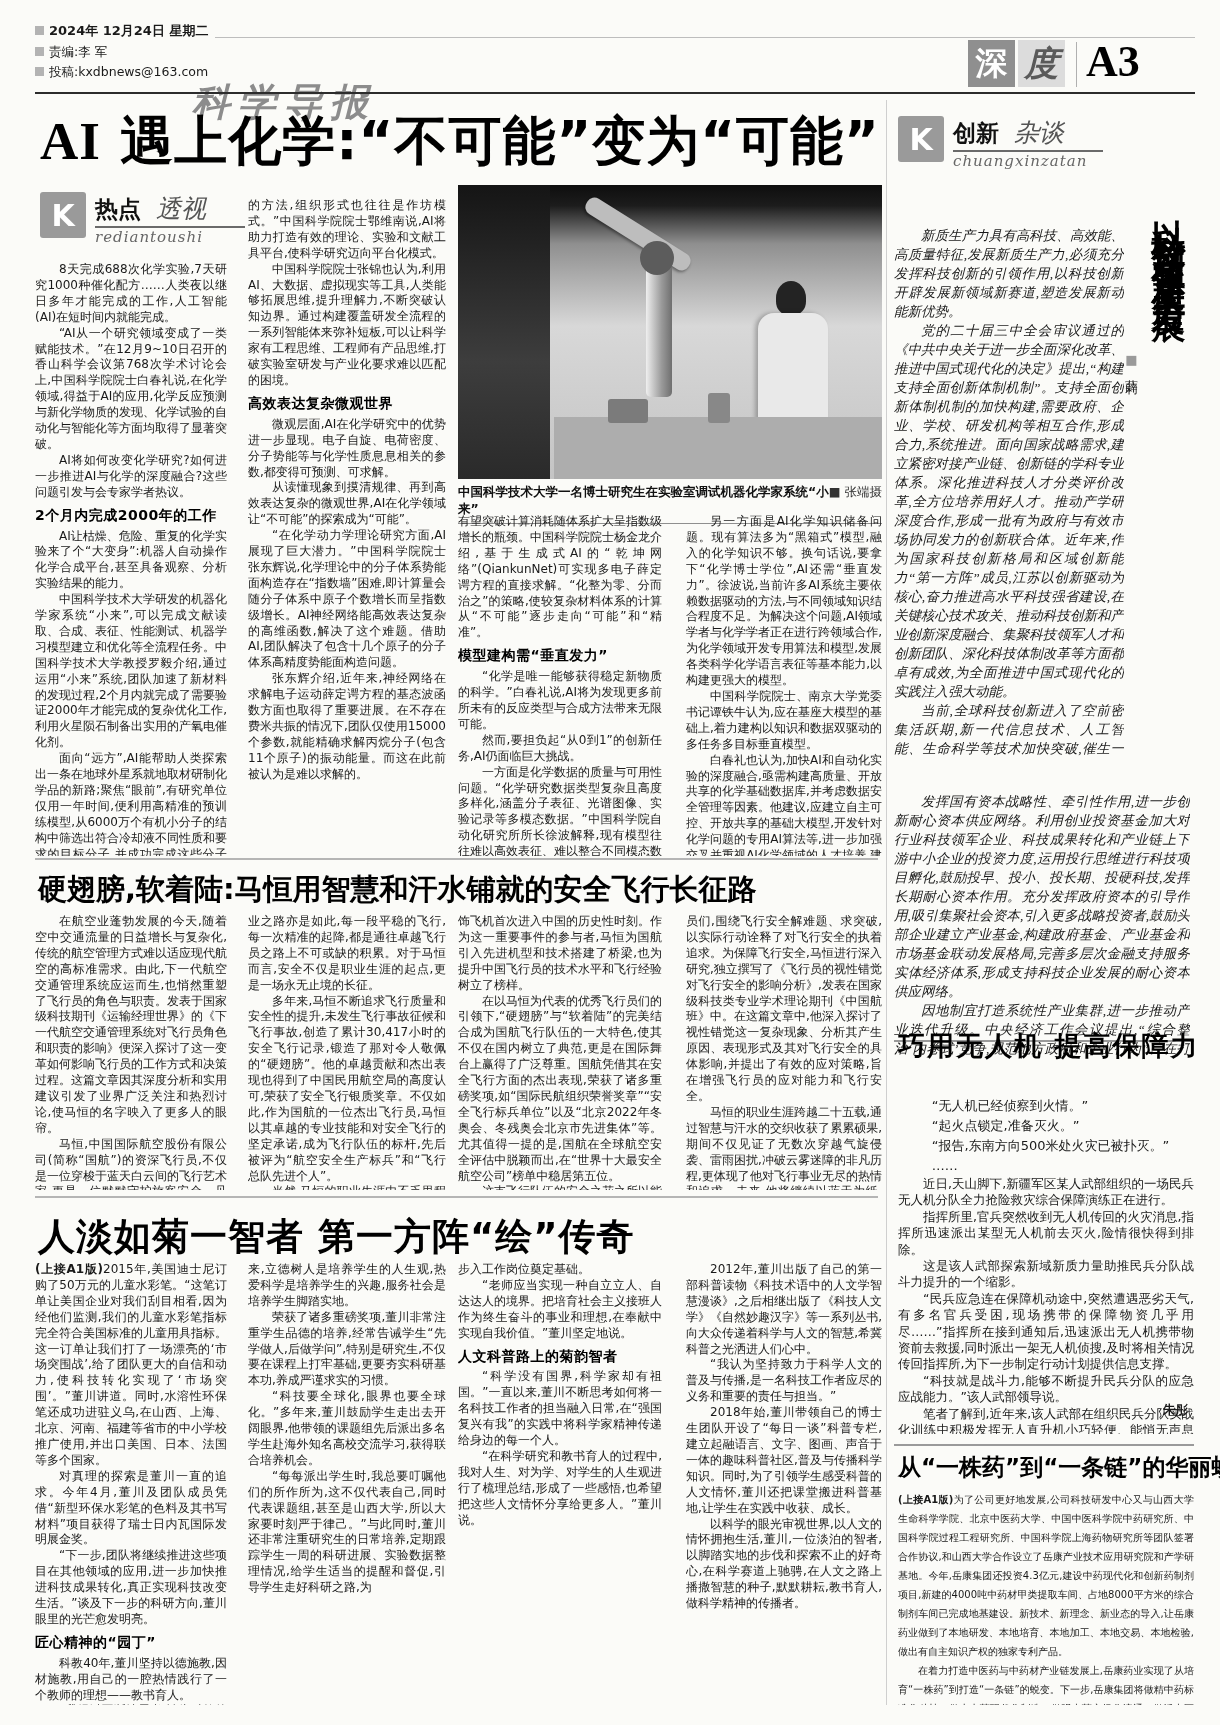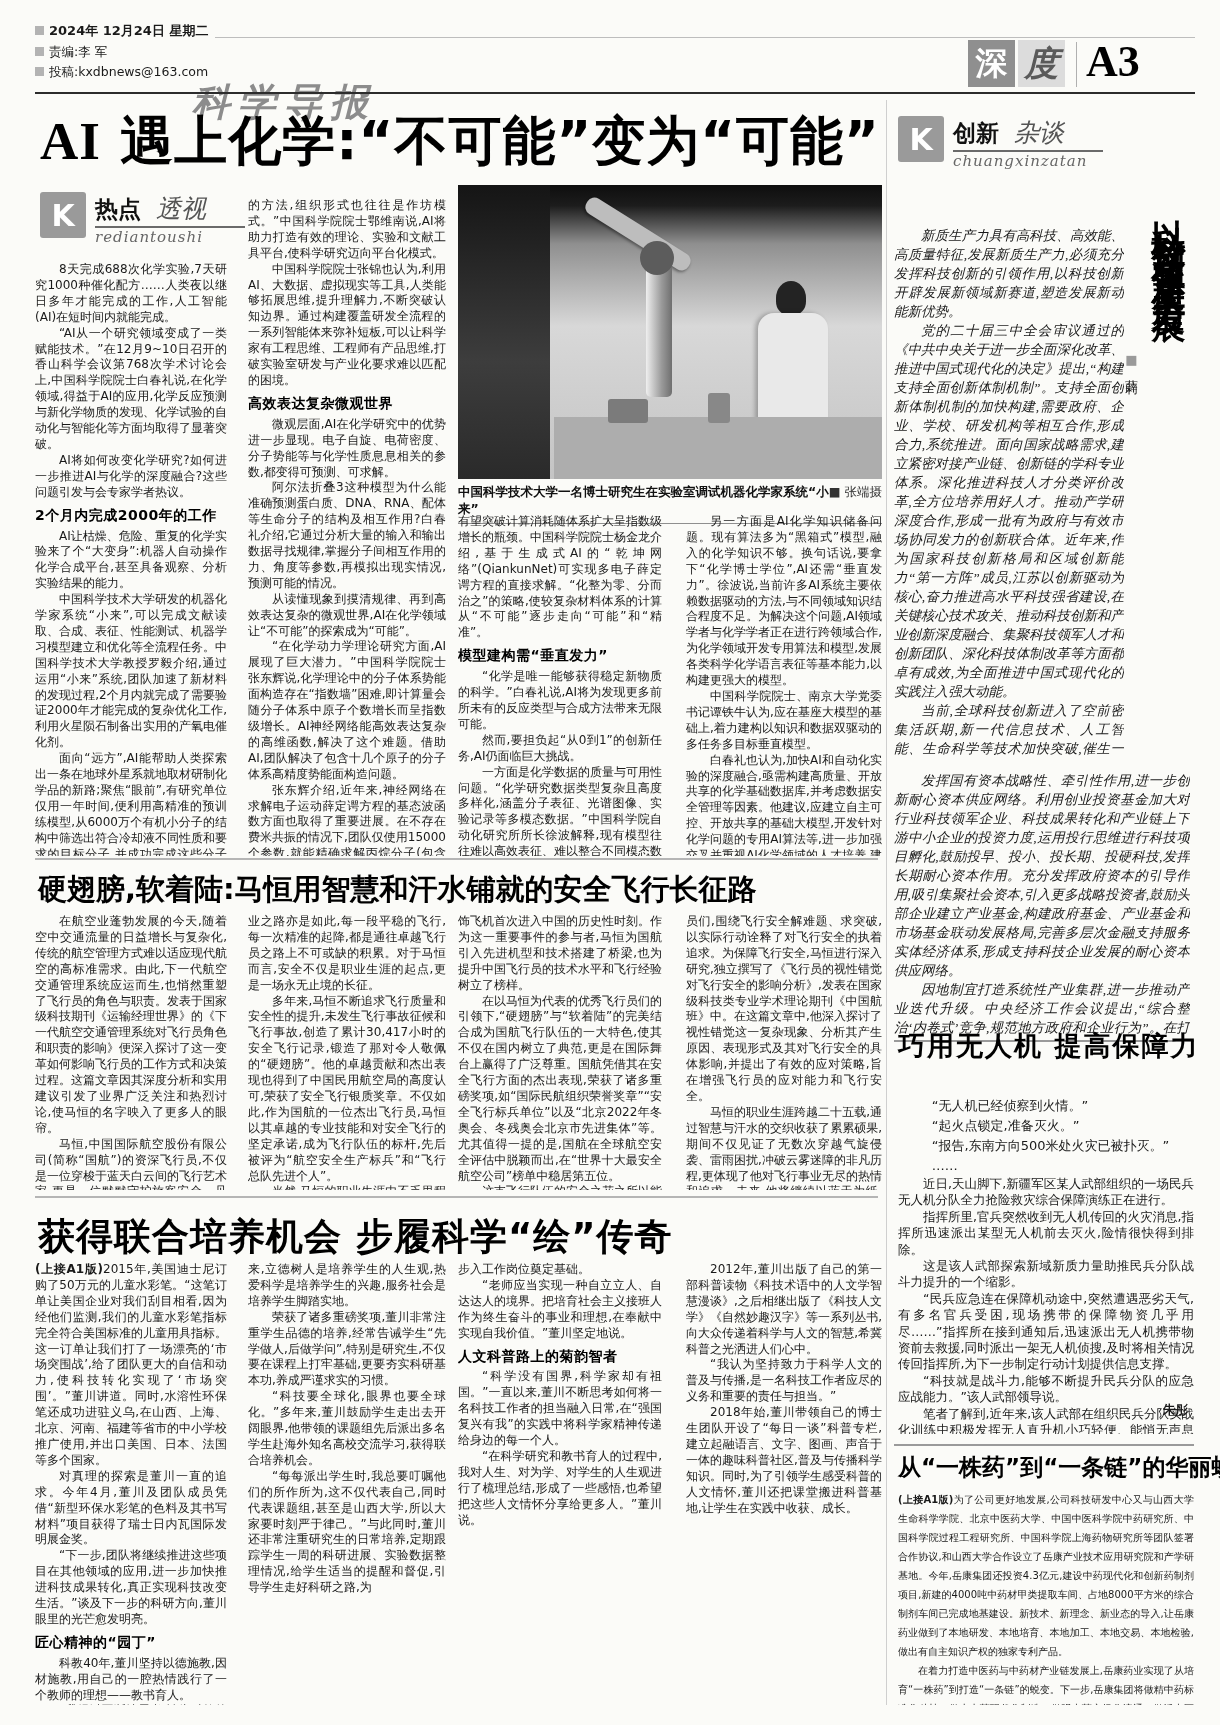--- a/index.html
+++ b/index.html
@@ -89,21 +89,20 @@
     <div class="subhead">2个月内完成2000年的工作</div>
     <div class="para">AI让枯燥、危险、重复的化学实验来了个“大变身”:机器人自动操作化学合成平台,甚至具备观察、分析实验结果的能力。</div>
     <div class="para">中国科学技术大学研发的机器化学家系统“小来”,可以完成文献读取、合成、表征、性能测试、机器学习模型建立和优化等全流程任务。中国科学技术大学教授罗毅介绍,通过运用“小来”系统,团队加速了新材料的发现过程,2个月内就完成了需要验证2000年才能完成的复杂优化工作,利用火星陨石制备出实用的产氧电催化剂。</div>
     <div class="para">面向“远方”,AI能帮助人类探索出一条在地球外星系就地取材研制化学品的新路;聚焦“眼前”,有研究单位仅用一年时间,便利用高精准的预训练模型,从6000万个有机小分子的结构中筛选出符合冷却液不同性质和要求的目标分子,并成功完成这些分子的合成及实际产品的测试工作。</div>
   </div>
 <div class="coltext" style="left:248px;top:198px;width:198px;height:658px;">
     <div class="para cont">的方法,组织形式也往往是作坊模式。”中国科学院院士鄂维南说,AI将助力打造有效的理论、实验和文献工具平台,使科学研究迈向平台化模式。</div>
     <div class="para">中国科学院院士张锦也认为,利用AI、大数据、虚拟现实等工具,人类能够拓展思维,提升理解力,不断突破认知边界。通过构建覆盖研发全流程的一系列智能体来弥补短板,可以让科学家有工程思维、工程师有产品思维,打破实验室研发与产业化要求难以匹配的困境。</div>
     <div class="subhead">高效表达复杂微观世界</div>
     <div class="para">微观层面,AI在化学研究中的优势进一步显现。电子自旋、电荷密度、分子势能等与化学性质息息相关的参数,都变得可预测、可求解。</div>
-    <div class="para">阿尔法折叠3这种模型为什么能准确预测蛋白质、DNA、RNA、配体等生命分子的结构及相互作用?白春礼介绍,它通过分析大量的输入和输出数据寻找规律,掌握分子间相互作用的力、角度等参数,再模拟出现实情况,预测可能的情况。</div>
     <div class="para">从读懂现象到摸清规律、再到高效表达复杂的微观世界,AI在化学领域让“不可能”的探索成为“可能”。</div>
     <div class="para">“在化学动力学理论研究方面,AI展现了巨大潜力。”中国科学院院士张东辉说,化学理论中的分子体系势能面构造存在“指数墙”困难,即计算量会随分子体系中原子个数增长而呈指数级增长。AI神经网络能高效表达复杂的高维函数,解决了这个难题。借助AI,团队解决了包含十几个原子的分子体系高精度势能面构造问题。</div>
     <div class="para">张东辉介绍,近年来,神经网络在求解电子运动薛定谔方程的基态波函数方面也取得了重要进展。在不存在费米共振的情况下,团队仅使用15000个参数,就能精确求解丙烷分子(包含11个原子)的振动能量。而这在此前被认为是难以求解的。</div>
   </div>
 
 <div class="abs" style="left:458px;top:185px;width:424px;height:294px;overflow:hidden;background:linear-gradient(180deg,#0e0e0e 0%,#1c1c1c 7%,#8f8f8f 20%,#d8d8d8 48%,#c4c4c4 100%);">
   <div class="abs" style="left:0;top:0;width:92px;height:294px;background:linear-gradient(180deg,#151515,#3d3d3d 60%,#2a2a2a);"></div>
   <div class="abs" style="left:120px;top:40px;width:120px;height:18px;background:#bdbdbd;transform:rotate(32deg);border-radius:8px;box-shadow:0 2px 3px rgba(0,0,0,.4);"></div>
   <div class="abs" style="left:188px;top:62px;width:26px;height:150px;background:linear-gradient(90deg,#efefef,#9a9a9a 60%,#6f6f6f);border-radius:5px;"></div>
   <div class="abs" style="left:182px;top:56px;width:34px;height:34px;background:#5c5c5c;border-radius:50%;"></div>
@@ -144,21 +143,21 @@
 
 <div class="coltext kaitext" style="left:894px;top:226px;width:230px;height:534px;">
     <div class="para">新质生产力具有高科技、高效能、高质量特征,发展新质生产力,必须充分发挥科技创新的引领作用,以科技创新开辟发展新领域新赛道,塑造发展新动能新优势。</div>
     <div class="para">党的二十届三中全会审议通过的《中共中央关于进一步全面深化改革、推进中国式现代化的决定》提出,“构建支持全面创新体制机制”。支持全面创新体制机制的加快构建,需要政府、企业、学校、研发机构等相互合作,形成合力,系统推进。面向国家战略需求,建立紧密对接产业链、创新链的学科专业体系。深化推进科技人才分类评价改革,全方位培养用好人才。推动产学研深度合作,形成一批有为政府与有效市场协同发力的创新联合体。近年来,作为国家科技创新格局和区域创新能力“第一方阵”成员,江苏以创新驱动为核心,奋力推进高水平科技强省建设,在关键核心技术攻关、推动科技创新和产业创新深度融合、集聚科技领军人才和创新团队、深化科技体制改革等方面都卓有成效,为全面推进中国式现代化的实践注入强大动能。</div>
     <div class="para">当前,全球科技创新进入了空前密集活跃期,新一代信息技术、人工智能、生命科学等技术加快突破,催生一系列新的业态,赋予新质生产力更多的时代特征。这些颠覆性、前沿性技术领域涉及众多产业,对知识、资金、人才等有较高要求,仅凭一方创新主体力量难以克服创新周期与市场需求快速迭代之间的矛盾。抓住机遇、应对挑战、解决困难,还有很多工作要做。</div>
   </div>
 <div class="abs vtitle" style="left:1146px;top:192px;height:572px;">以科技创新引领新质生产力发展</div>
 <div class="abs vby" style="left:1122px;top:352px;">
   <span style="color:#9a9a9a;">■</span><span>薛莉</span>
 </div>
-<div class="coltext kaitext" style="left:894px;top:771px;width:296px;height:266px;font-family:Liberation Serif, serif;">
+<div class="coltext kaitext" style="left:894px;top:792px;width:296px;height:266px;font-family:Liberation Serif, serif;">
     <div class="para">发挥国有资本战略性、牵引性作用,进一步创新耐心资本供应网络。利用创业投资基金加大对行业科技领军企业、科技成果转化和产业链上下游中小企业的投资力度,运用投行思维进行科技项目孵化,鼓励投早、投小、投长期、投硬科技,发挥长期耐心资本作用。充分发挥政府资本的引导作用,吸引集聚社会资本,引入更多战略投资者,鼓励头部企业建立产业基金,构建政府基金、产业基金和市场基金联动发展格局,完善多层次金融支持服务实体经济体系,形成支持科技企业发展的耐心资本供应网络。</div>
     <div class="para">因地制宜打造系统性产业集群,进一步推动产业迭代升级。中央经济工作会议提出,“综合整治‘内卷式’竞争,规范地方政府和企业行为”。在打造战略性新兴产业、抢滩布局未来产业时,紧紧围绕《国家创新驱动发展战略纲要》等战略规划,根据各地区、各产业已有基础,在全面审视区位产业优势基础上,统筹谋划未来产业区域布局,避免“一哄而上”、新兴产业“泡沫化”“盆景化”。增强产业发展接续性,找准关键共性技术和零部件薄弱环节,引导企业合力攻关,积极运用数字技术、绿色技术改造传统产业,推动新旧动能平稳接续转换。</div>
   </div>
 
 <div class="abs" style="left:35px;top:858px;width:843px;height:2px;background:#b5b5b5;"></div>
 <div class="abs h-pilot" style="left:38px;top:870px;">硬翅膀,软着陆:马恒用智慧和汗水铺就的安全飞行长征路</div>
 <div class="coltext" style="left:35px;top:914px;width:192px;height:276px;">
     <div class="para">在航空业蓬勃发展的今天,随着空中交通流量的日益增长与复杂化,传统的航空管理方式难以适应现代航空的高标准需求。由此,下一代航空交通管理系统应运而生,也悄然重塑了飞行员的角色与职责。发表于国家级科技期刊《运输经理世界》的《下一代航空交通管理系统对飞行员角色和职责的影响》便深入探讨了这一变革如何影响飞行员的工作方式和决策过程。这篇文章因其深度分析和实用建议引发了业界广泛关注和热烈讨论,使马恒的名字映入了更多人的眼帘。</div>
     <div class="para">马恒,中国国际航空股份有限公司(简称“国航”)的资深飞行员,不仅是一位穿梭于蓝天白云间的飞行艺术家,更是一位默默守护旅客安全、见证大地辽阔的空中卫士。正如古语所云:“不积跬步无以至千里,不积小流无以成江海。”飞行员的职</div>
   </div>
@@ -171,21 +170,21 @@
     <div class="para cont">饰飞机首次进入中国的历史性时刻。作为这一重要事件的参与者,马恒为国航引入先进机型和技术搭建了桥梁,也为提升中国飞行员的技术水平和飞行经验树立了榜样。</div>
     <div class="para">在以马恒为代表的优秀飞行员们的引领下,“硬翅膀”与“软着陆”的完美结合成为国航飞行队伍的一大特色,使其不仅在国内树立了典范,更是在国际舞台上赢得了广泛尊重。国航凭借其在安全飞行方面的杰出表现,荣获了诸多重磅奖项,如“国际民航组织荣誉奖章”“安全飞行标兵单位”以及“北京2022年冬奥会、冬残奥会北京市先进集体”等。尤其值得一提的是,国航在全球航空安全评估中脱颖而出,在“世界十大最安全航空公司”榜单中稳居第五位。</div>
     <div class="para">这支飞行队伍的安全之花之所以能常开不谢,正是因为有像马恒这样的飞行</div>
   </div>
 <div class="coltext" style="left:686px;top:914px;width:196px;height:276px;">
     <div class="para cont">员们,围绕飞行安全解难题、求突破,以实际行动诠释了对飞行安全的执着追求。为保障飞行安全,马恒进行深入研究,独立撰写了《飞行员的视性错觉对飞行安全的影响分析》,发表在国家级科技类专业学术理论期刊《中国航班》中。在这篇文章中,他深入探讨了视性错觉这一复杂现象、分析其产生原因、表现形式及其对飞行安全的具体影响,并提出了有效的应对策略,旨在增强飞行员的应对能力和飞行安全。</div>
     <div class="para">马恒的职业生涯跨越二十五载,通过智慧与汗水的交织收获了累累硕果,期间不仅见证了无数次穿越气旋侵袭、雷雨困扰,冲破云雾迷障的非凡历程,更体现了他对飞行事业无尽的热情和追求。未来,他将继续以蓝天为纸,挥动手中之笔,谱写出更加绚丽的篇章!</div>
   </div>
 
 <div class="abs" style="left:35px;top:1196px;width:843px;height:2px;background:#b5b5b5;"></div>
-<div class="abs h-scholar" style="left:38px;top:1212px;">获得联合培养机会 步履科学“绘”传奇</div>
+<div class="abs h-scholar" style="left:38px;top:1212px;">人淡如菊一智者 第一方阵“绘”传奇</div>
 <div class="coltext" style="left:35px;top:1262px;width:192px;height:443px;">
     <div class="para cont"><span style="font-weight: bold;">(上接A1版)</span>2015年,美国迪士尼订购了50万元的儿童水彩笔。“这笔订单让美国企业对我们刮目相看,因为经他们监测,我们的儿童水彩笔指标完全符合美国标准的儿童用具指标。这一订单让我们打了一场漂亮的‘市场突围战’,给了团队更大的自信和动力,使科技转化实现了‘市场突围’。”董川讲道。同时,水溶性环保笔还成功进驻义乌,在山西、上海、北京、河南、福建等省市的中小学校推广使用,并出口美国、日本、法国等多个国家。</div>
     <div class="para">对真理的探索是董川一直的追求。今年4月,董川及团队成员凭借“新型环保水彩笔的色料及其书写材料”项目获得了瑞士日内瓦国际发明展金奖。</div>
     <div class="para">“下一步,团队将继续推进这些项目在其他领域的应用,进一步加快推进科技成果转化,真正实现科技改变生活。”谈及下一步的科研方向,董川眼里的光芒愈发明亮。</div>
     <div class="subhead">匠心精神的“园丁”</div>
     <div class="para">科教40年,董川坚持以德施教,因材施教,用自己的一腔热情践行了一个教师的理想——教书育人。</div>
     <div class="para">“我经过不断地思考,认为科教的目的是立德树人,让学生和老师热爱科学,服务社会,做对社会有用的人。”在董川看</div>
   </div>
 <div class="coltext" style="left:248px;top:1262px;width:198px;height:443px;">
     <div class="para cont">来,立德树人是培养学生的人生观,热爱科学是培养学生的兴趣,服务社会是培养学生脚踏实地。</div>
@@ -197,20 +196,21 @@
     <div class="para cont">步入工作岗位奠定基础。</div>
     <div class="para">“老师应当实现一种自立立人、自达达人的境界。把培育社会主义接班人作为终生奋斗的事业和理想,在奉献中实现自我价值。”董川坚定地说。</div>
     <div class="subhead">人文科普路上的菊韵智者</div>
     <div class="para">“科学没有国界,科学家却有祖国。”一直以来,董川不断思考如何将一名科技工作者的担当融入日常,在“强国复兴有我”的实践中将科学家精神传递给身边的每一个人。</div>
     <div class="para">“在科学研究和教书育人的过程中,我对人生、对为学、对学生的人生观进行了梳理总结,形成了一些感悟,也希望把这些人文情怀分享给更多人。”董川说。</div>
   </div>
 <div class="coltext" style="left:686px;top:1262px;width:196px;height:443px;">
     <div class="para">2012年,董川出版了自己的第一部科普读物《科技术语中的人文学智慧漫谈》,之后相继出版了《科技人文学》《自然妙趣汉字》等一系列丛书,向大众传递着科学与人文的智慧,希冀科普之光洒进人们心中。</div>
     <div class="para">“我认为坚持致力于科学人文的普及与传播,是一名科技工作者应尽的义务和重要的责任与担当。”</div>
     <div class="para">2018年始,董川带领自己的博士生团队开设了“每日一谈”科普专栏,建立起融语言、文字、图画、声音于一体的趣味科普社区,普及与传播科学知识。同时,为了引领学生感受科普的人文情怀,董川还把课堂搬进科普基地,让学生在实践中收获、成长。</div>
+    <div class="para">以科学的眼光审视世界,以人文的情怀拥抱生活,董川,一位淡泊的智者,以脚踏实地的步伐和探索不止的好奇心,在科学赛道上驰骋,在人文之路上播撒智慧的种子,默默耕耘,教书育人,做科学精神的传播者。</div>
   </div>
 
 <div class="abs" style="left:894px;top:1040px;width:300px;height:2px;background:#9a9a9a;"></div>
 <div class="abs h-drone" style="left:898px;top:1028px;">巧用无人机 提高保障力</div>
 <div class="coltext" style="left:898px;top:1096px;width:296px;height:338px;font-size:12.5px;line-height:16.4px;">
     <div class="quote">“无人机已经侦察到火情。”</div>
     <div class="quote">“起火点锁定,准备灭火。”</div>
     <div class="quote">“报告,东南方向500米处火灾已被扑灭。”</div>
     <div class="quote">……</div>
     <div class="para">近日,天山脚下,新疆军区某人武部组织的一场民兵无人机分队全力抢险救灾综合保障演练正在进行。</div>

